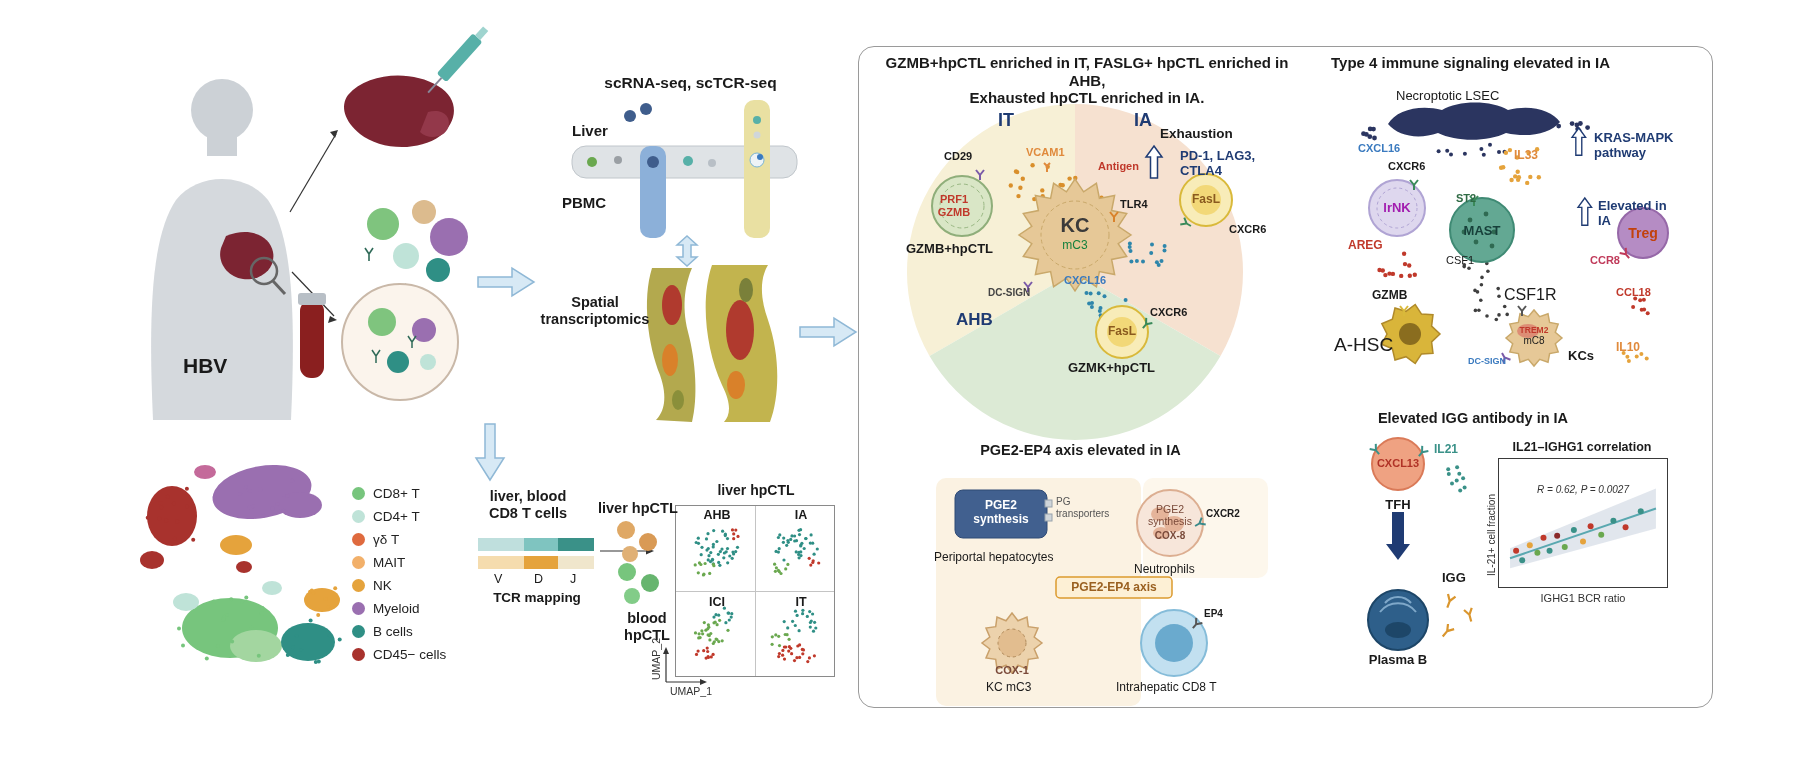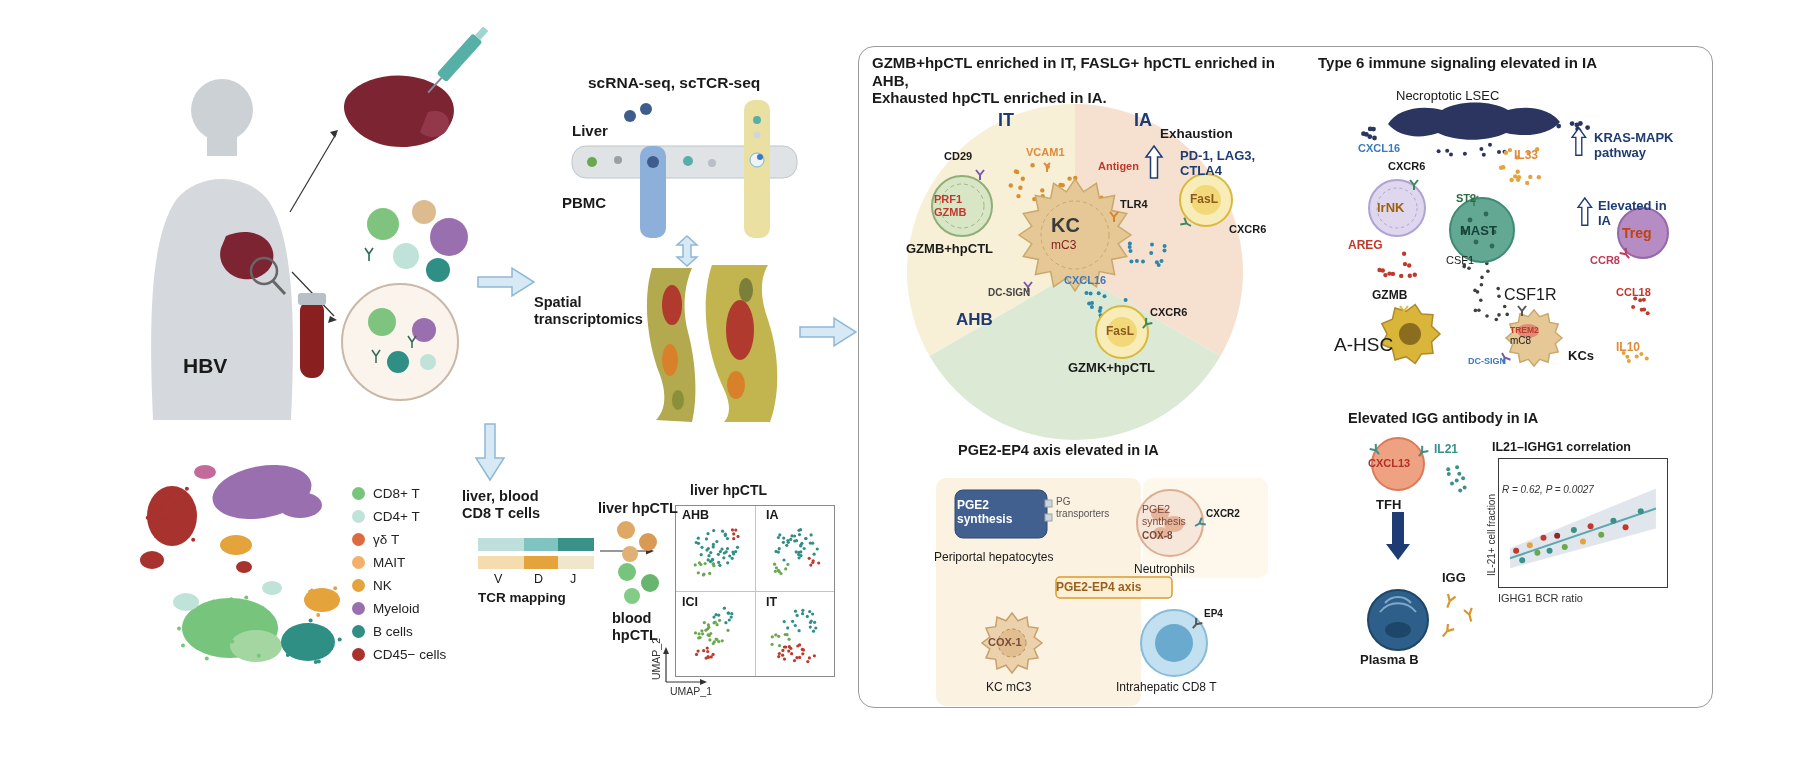--- a/index.html
+++ b/index.html
@@ -1,20 +1,20 @@
 <!DOCTYPE html>
 <html><head>
 <meta charset="utf-8">
 <style>
   *{margin:0;padding:0;box-sizing:border-box}
   html,body{width:1800px;height:760px;background:#fff;font-family:"Liberation Sans",sans-serif;}
   #canvas{position:relative;width:1800px;height:760px;background:#fff;overflow:hidden}
   .lbl{position:absolute;color:#1a1a1a;line-height:1.18;white-space:pre-line}
   .b{font-weight:bold}
-  .c{}
+  .c{text-align:center}
   .rot{transform:rotate(-90deg);transform-origin:0 0}
   .navy{color:#1f3b73}
   .red{color:#c0392b}
   .blue{color:#3a7abf}
   .orange{color:#e08a3c}
   .teal{color:#3a9188}
   .panel{position:absolute;left:858px;top:46px;width:855px;height:662px;border:1.5px solid #9a9a9a;border-radius:16px;background:#fff}
   #art{position:absolute;left:0;top:0}
   .grid{position:absolute;left:675px;top:505px;width:160px;height:172px;border:1px solid #8a8a8a;background:#fff}
   .plot{position:absolute;left:1498px;top:458px;width:170px;height:130px;border:1.2px solid #3a3a3a;background:#fff}
@@ -781,21 +781,21 @@
   <div class="lbl b c" style="left:766px;top:595px;width:70px;font-size:12.5px">IT</div>
   <div class="lbl" style="left:670px;top:685px;font-size:10.5px;color:#333">UMAP_1</div>
   <div class="lbl rot" style="left:650px;top:680px;font-size:10.5px;color:#333">UMAP_2</div>
 
   <div class="lbl b c" style="left:872px;top:54px;width:430px;font-size:15px">GZMB+hpCTL enriched in IT, FASLG+ hpCTL enriched in AHB,
 Exhausted hpCTL enriched in IA.</div>
   <div class="lbl b navy" style="left:998px;top:110px;font-size:18px">IT</div>
   <div class="lbl b navy" style="left:1134px;top:110px;font-size:18px">IA</div>
   <div class="lbl b navy" style="left:956px;top:310px;font-size:17px">AHB</div>
   <div class="lbl b c" style="left:1051px;top:214px;width:48px;font-size:20px;color:#3a3a3a">KC</div>
-  <div class="lbl c" style="left:1051px;top:238px;width:48px;font-size:12px;color:#7f1d1d">mC3</div>
+  <div class="lbl c" style="left:1051px;top:238px;width:48px;font-size:12px;color:#15803d">mC3</div>
   <div class="lbl b" style="left:944px;top:150px;font-size:11px">CD29</div>
   <div class="lbl b orange" style="left:1026px;top:146px;font-size:11px">VCAM1</div>
   <div class="lbl b red" style="left:1098px;top:160px;font-size:11px">Antigen</div>
   <div class="lbl b" style="left:1120px;top:198px;font-size:11px">TLR4</div>
   <div class="lbl b c red" style="left:934px;top:193px;width:40px;font-size:11px">PRF1
 GZMB</div>
   <div class="lbl b" style="left:906px;top:241px;font-size:13px">GZMB+hpCTL</div>
   <div class="lbl b" style="left:1160px;top:126px;font-size:13.5px">Exhaustion</div>
   <div class="lbl b navy" style="left:1180px;top:148px;font-size:13px">PD-1, LAG3,
 CTLA4</div>
@@ -812,33 +812,33 @@
 synthesis</div>
   <div class="lbl" style="left:1056px;top:496px;font-size:10px;color:#555">PG
 transporters</div>
   <div class="lbl" style="left:934px;top:550px;font-size:12px">Periportal hepatocytes</div>
   <div class="lbl c" style="left:1142px;top:503px;width:56px;font-size:10.5px;color:#7a4a3a">PGE2
 synthesis</div>
   <div class="lbl b c" style="left:1142px;top:530px;width:56px;font-size:10px;color:#7a4a3a">COX-8</div>
   <div class="lbl b" style="left:1206px;top:508px;font-size:10px">CXCR2</div>
   <div class="lbl" style="left:1134px;top:562px;font-size:12px">Neutrophils</div>
   <div class="lbl b c" style="left:1056px;top:580px;width:116px;font-size:12px;color:#9a6020">PGE2-EP4 axis</div>
-  <div class="lbl b c" style="left:988px;top:636px;width:48px;font-size:11px;color:#7a4a3a">COX-1</div>
+  <div class="lbl b c" style="left:988px;top:664px;width:48px;font-size:11px;color:#7a4a3a">COX-1</div>
   <div class="lbl" style="left:986px;top:680px;font-size:12px">KC mC3</div>
   <div class="lbl b" style="left:1204px;top:608px;font-size:10px">EP4</div>
   <div class="lbl" style="left:1116px;top:680px;font-size:12px">Intrahepatic CD8 T</div>
 
-  <div class="lbl b c" style="left:1318px;top:54px;width:305px;font-size:15px">Type 6 immune signaling elevated in IA</div>
+  <div class="lbl b c" style="left:1318px;top:54px;width:305px;font-size:15px">Type 4 immune signaling elevated in IA</div>
   <div class="lbl" style="left:1396px;top:88px;font-size:13px">Necroptotic LSEC</div>
   <div class="lbl b blue" style="left:1358px;top:142px;font-size:11px">CXCL16</div>
   <div class="lbl b" style="left:1388px;top:160px;font-size:11px">CXCR6</div>
   <div class="lbl b orange" style="left:1514px;top:148px;font-size:12px">IL33</div>
   <div class="lbl b navy" style="left:1594px;top:130px;font-size:13px">KRAS-MAPK
 pathway</div>
-  <div class="lbl b c" style="left:1377px;top:200px;width:40px;font-size:13px;color:#a16207">lrNK</div>
+  <div class="lbl b c" style="left:1377px;top:200px;width:40px;font-size:13px;color:#a21caf">lrNK</div>
   <div class="lbl b" style="left:1456px;top:192px;font-size:11px;color:#2f6a44">ST2</div>
   <div class="lbl b c" style="left:1460px;top:223px;width:44px;font-size:13px;color:#17403a">MAST</div>
   <div class="lbl b navy" style="left:1598px;top:198px;font-size:13px">Elevated in
 IA</div>
   <div class="lbl b red" style="left:1348px;top:238px;font-size:12px">AREG</div>
   <div class="lbl" style="left:1446px;top:254px;font-size:11px">CSF1</div>
   <div class="lbl b c" style="left:1622px;top:225px;width:42px;font-size:14px;color:#c2410c">Treg</div>
   <div class="lbl b" style="left:1590px;top:254px;font-size:11px;color:#c03a5a">CCR8</div>
   <div class="lbl b red" style="left:1616px;top:286px;font-size:11px">CCL18</div>
   <div class="lbl b" style="left:1372px;top:288px;font-size:12px">GZMB</div>

